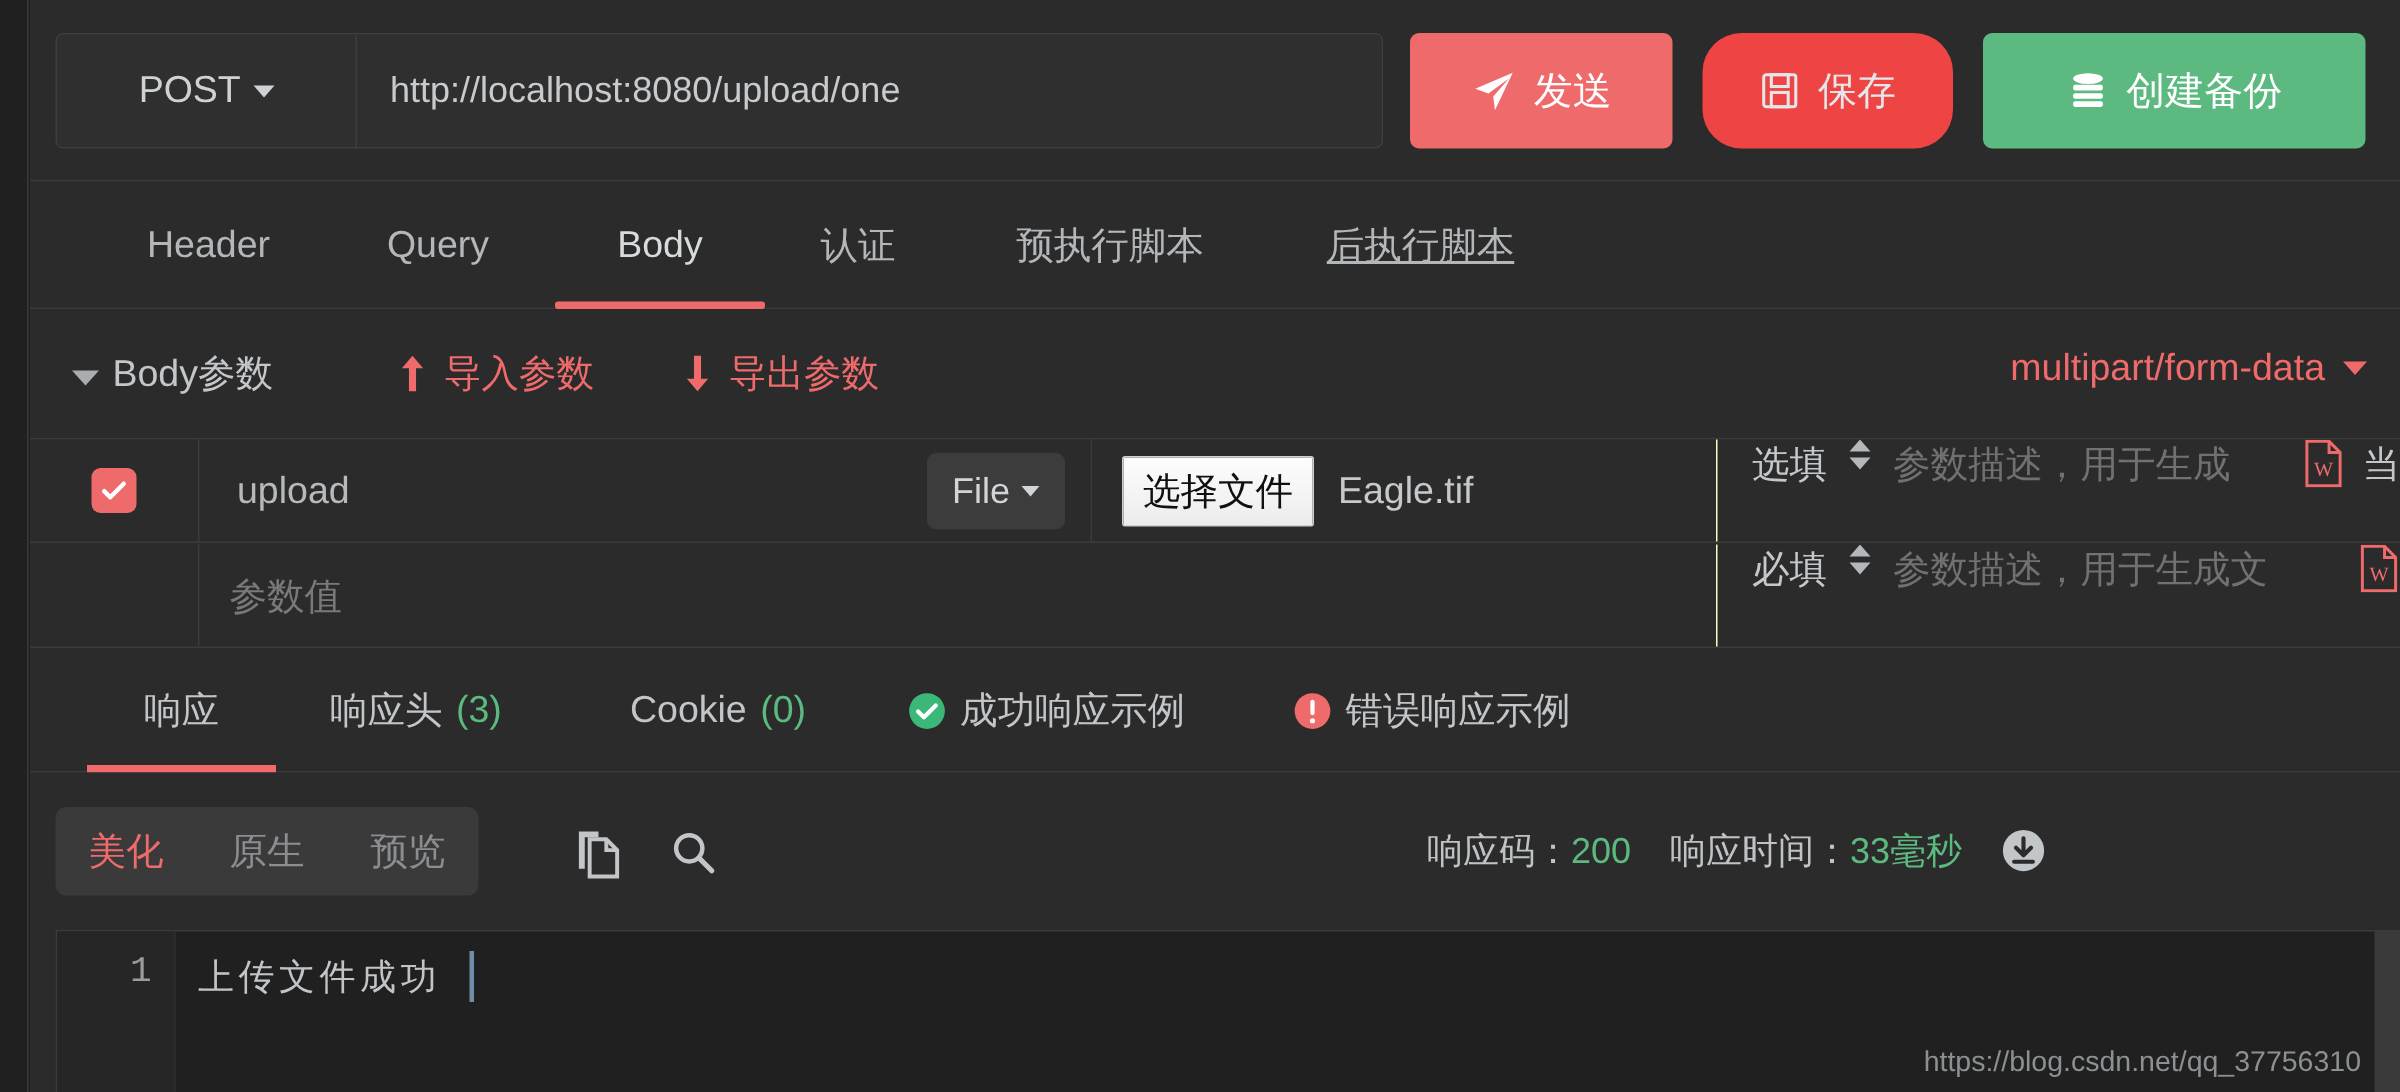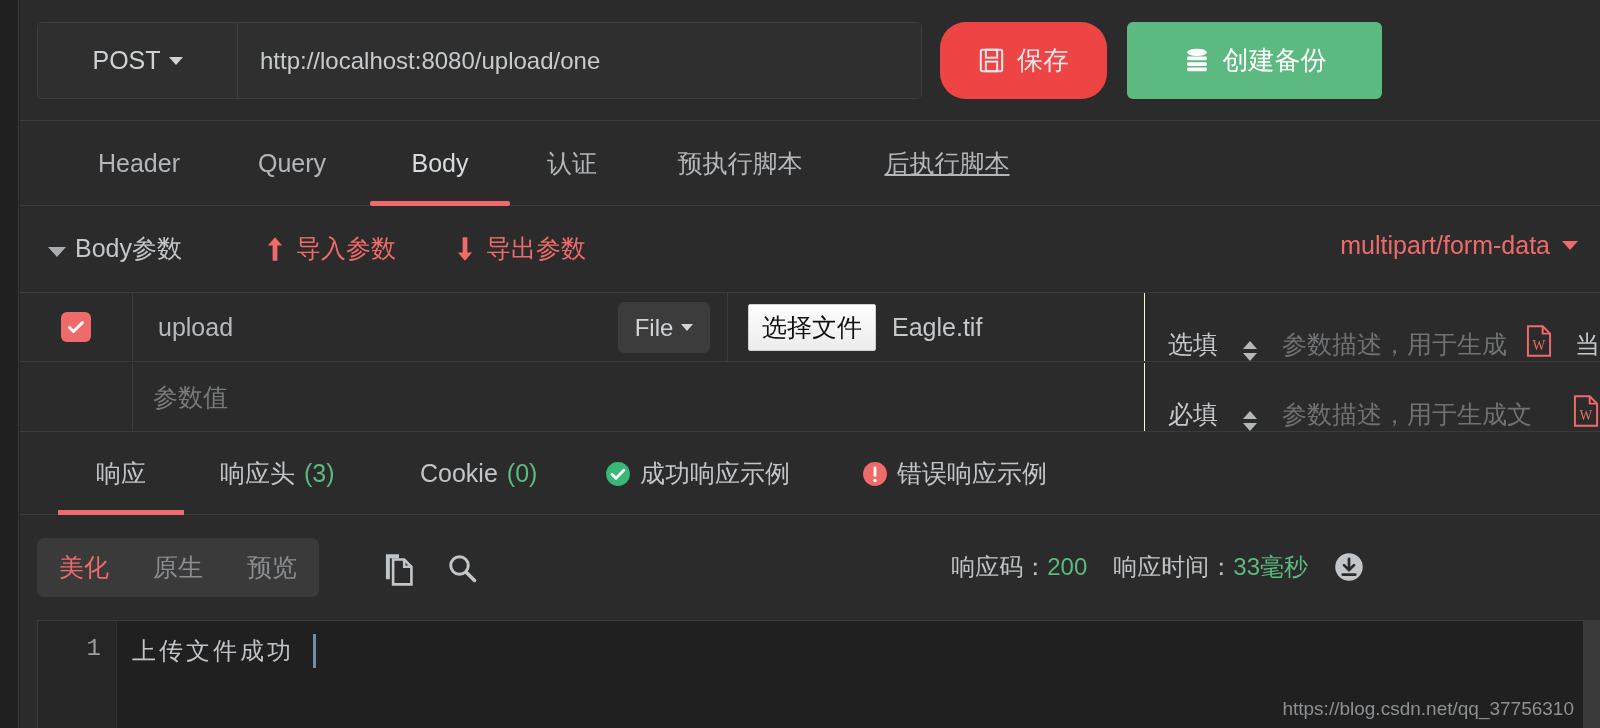--- a/index.html
+++ b/index.html
@@ -223,23 +223,23 @@
     font-size: 25px;
     padding: 6px 13px;
     cursor: pointer;
     font-family: "Liberation Sans", sans-serif;
     white-space: nowrap;
   }
   .file-name { color: #c6c9cb; font-size: 25px; white-space: nowrap; }
   .pvalue.ph { color: #77797b; font-size: 25px; }
   .cell-req {
     width: 455px;
-    display: flex; align-items: flex-end;
+    display: flex; align-items: flex-start;
     padding-left: 23px;
-    gap: 10px;
+    gap: 0;
     min-width: 0;
     overflow: hidden;
   }
   .req-label { color: #c5c8cb; font-size: 25px; white-space: nowrap; }
   .spin {
     width: 44px;
     display: flex; flex-direction: column; align-items: center;
     justify-content: center; gap: 4px;
     cursor: pointer;
   }
@@ -369,20 +369,26 @@
     <div class="urlbar">
       <div class="url-group">
         <div class="method-btn">
           <span>POST</span>
           <span class="caret-down"></span>
         </div>
         <input class="url-input" type="text" value="http://localhost:8080/upload/one" style="">
       </div>
 
       <div class="actions">
+        <div class="btn btn-send">
+          <svg width="30" height="30" viewBox="0 0 24 24">
+            <path d="M22 2L2 10.5l7 2.6L20 5l-8.4 9.6.9 7.4z" fill="#ffffff"></path>
+          </svg>
+          <span>发送</span>
+        </div>
 
         <div class="btn btn-save">
           <svg width="27" height="27" viewBox="0 0 24 24">
             <rect x="2.5" y="2.5" width="19" height="19" rx="1.5" fill="none" stroke="#e4e7e9" stroke-width="1.8"></rect>
             <rect x="7" y="2.5" width="10" height="7" fill="none" stroke="#e4e7e9" stroke-width="1.8"></rect>
             <rect x="7" y="13" width="10" height="8.5" fill="none" stroke="#e4e7e9" stroke-width="1.8"></rect>
           </svg>
           <span>保存</span>
         </div>
 

